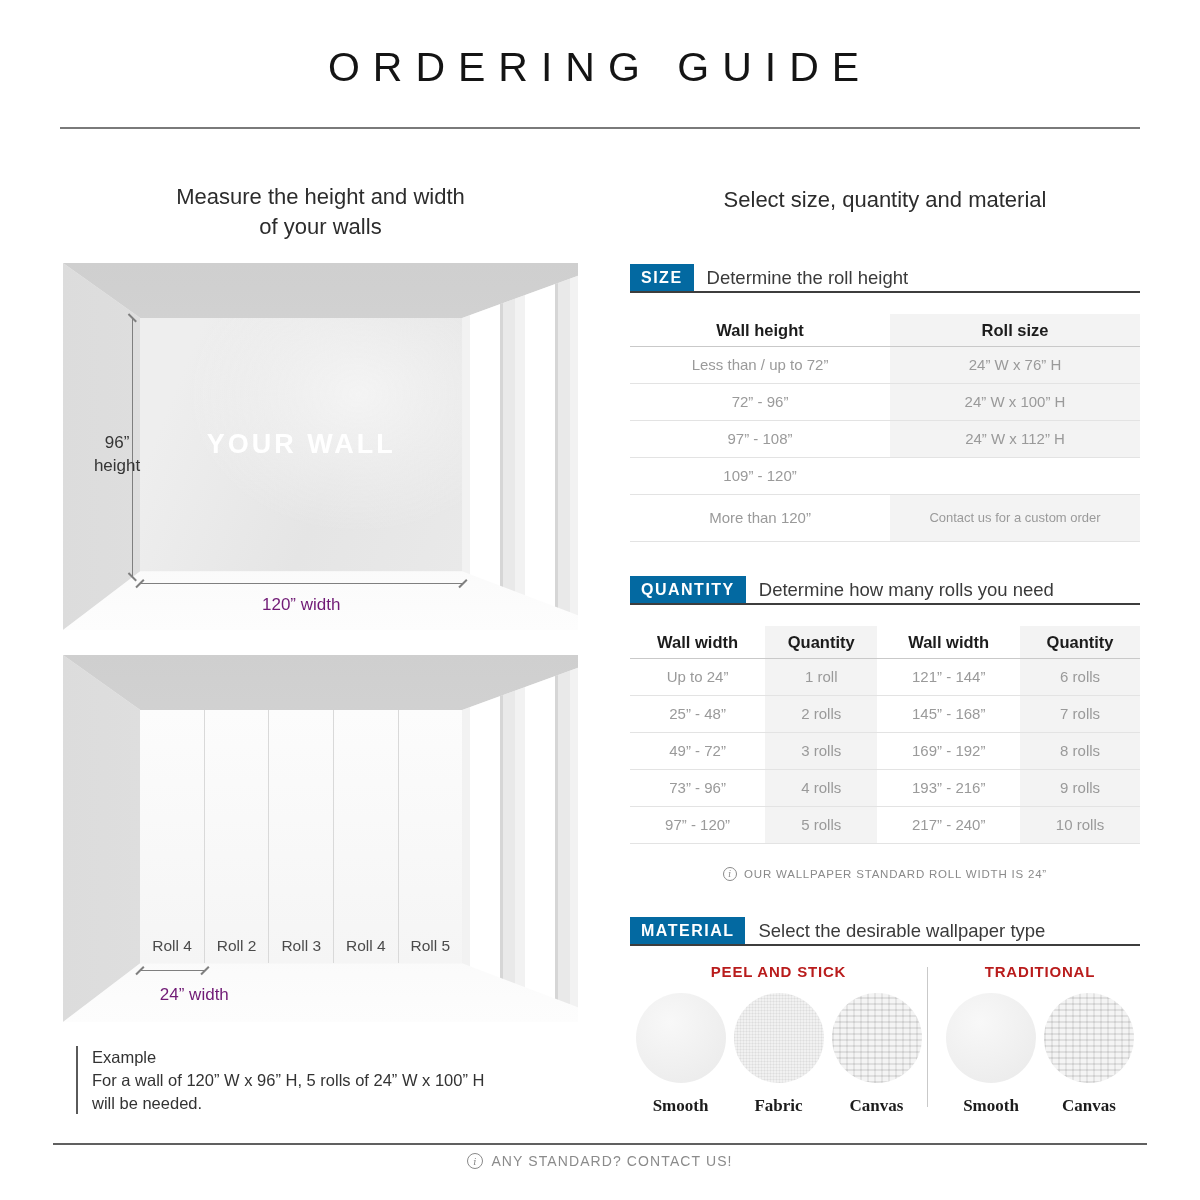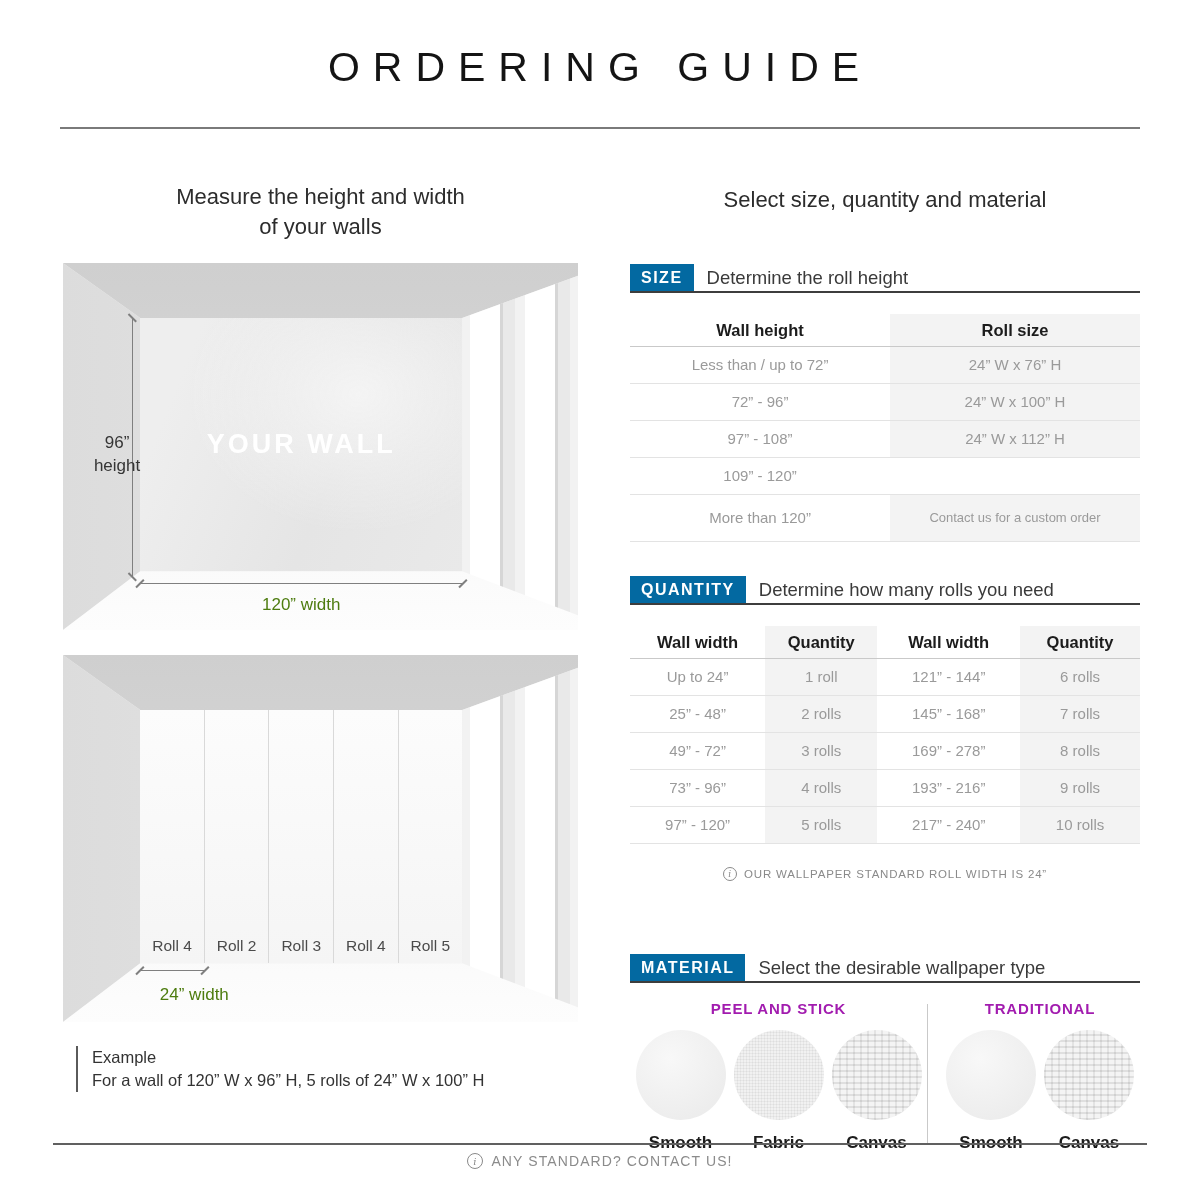--- a/index.html
+++ b/index.html
@@ -55,32 +55,32 @@
     background:#7f7f7f; left:-6px; transform:rotate(45deg); }
   .dim-v::before { top:-1px; } .dim-v::after { bottom:-1px; }
   .dim-h { position:absolute; height:0; border-top:1.5px solid #7f7f7f; }
   .dim-h::before,.dim-h::after { content:""; position:absolute; width:1.5px; height:11px;
     background:#7f7f7f; top:-6px; transform:rotate(45deg); }
   .dim-h::before { left:-1px; } .dim-h::after { right:-1px; }
   #room1 .dim-h { left:15%; width:62.5%; top:87.3%; }
   #room2 .dim-h { left:15%; width:12.5%; top:85.8%; }
   .height-label { position:absolute; left:1%; top:46%; width:19%; text-align:center;
     font-size:17px; color:#353535; line-height:1.35; }
-  .width-label { position:absolute; font-size:17px; color:#4d7c0f; }
+  .width-label { position:absolute; font-size:17px; color:#701a75; }
   #room1 .width-label { left:15%; width:62.5%; top:90.5%; text-align:center; }
   #room2 .width-label { left:14.5%; width:22%; top:90%; text-align:center; }
 
   
   #example { position:absolute; left:76px; top:1046px; width:480px;
     border-left:2px solid #5a5a5a; padding-left:14px;
     font-size:16.5px; color:#333333; line-height:1.38; }
 
   
   .section { position:absolute; left:630px; width:510px; }
-  #sec-size { top:264px; } #sec-qty { top:576px; } #sec-mat { top:954px;text-align:right; }
+  #sec-size { top:264px; } #sec-qty { top:576px; } #sec-mat { top:917px;text-align:right; }
   .sec-head { display:flex; align-items:stretch; border-bottom:2px solid #3d3d3d; }
   .badge { background:#0369a1; color:#ffffff; font-weight:700; font-size:16px;
     letter-spacing:1.5px; padding:5px 11px 4px; }
   .sec-title { align-self:center; margin-left:13px; font-size:18.5px; color:#3a3a3a; }
 
   
   .tbl { margin-top:21px; }
   .t-row { display:flex; border-bottom:1px solid #e3e3e3; }
   .t-row.hdr { border-bottom:1px solid #c9c9c9; }
   .cell { display:flex; align-items:center; justify-content:center; text-align:left;
@@ -96,22 +96,22 @@
     margin-top:23px; font-size:11.5px; letter-spacing:.8px; color:#8a8a8a; }
   .info-icon { display:inline-flex; align-items:center; justify-content:center;
     width:14px; height:14px; min-width:14px; border:1.2px solid #8a8a8a; border-radius:50%;
     font-size:9px; font-family:"DejaVu Serif",serif; font-style:italic; color:#8a8a8a; }
 
   
   .mat-groups { display:flex; margin-top:17px; }
   .mat-group { display:flex; flex-direction:column; align-items:center; }
   .mat-group.g1 { width:297px; } .mat-group.g2 { width:200px; margin-left:12px; }
   .mat-divider { width:1px; background:#c9c9c9; margin-top:4px; height:140px; }
-  .group-label { font-size:15px; font-weight:700; letter-spacing:.8px; color:#a21caf; }
-  .swatch-row { display:flex; gap:8px; margin-top:13px; }
+  .group-label { font-size:15px; font-weight:700; letter-spacing:.8px; color:#b91c1c; }
+  .swatch-row { display:flex; gap:8px; margin-top:13px;font-family:Liberation Serif, serif; }
   .swatch { display:flex; flex-direction:column; align-items:center; }
   .disc { width:90px; height:90px; border-radius:50%; }
   .tex-smooth { background:radial-gradient(circle at 38% 32%, #f8f8f8 0%, #efefef 60%, #e9e9e9 100%); }
   .tex-fabric { background-color:#f1f1f1;
     background-image:repeating-linear-gradient(0deg, rgba(0,0,0,.045) 0 1px, transparent 1px 3px),
       repeating-linear-gradient(90deg, rgba(0,0,0,.045) 0 1px, transparent 1px 3px); }
   .tex-canvas { background-color:#f4f4f4;
     background-image:repeating-linear-gradient(0deg, rgba(0,0,0,.085) 0 2px, transparent 2px 6px),
       repeating-linear-gradient(90deg, rgba(0,0,0,.07) 0 2px, transparent 2px 7px); }
   .swatch-label { margin-top:13px; font-size:17px; font-weight:700; color:#1c1c1c; }
@@ -172,20 +172,21 @@
       </div>
   </div>
   <div class="floor"></div>
   <div class="dim-h"></div>
   <div class="width-label">24” width</div>
 </div>
 
 <div id="example">
   <div>Example</div>
   <div>For a wall of 120” W x 96” H, 5 rolls of 24” W x 100” H</div>
+  <div>will be needed.</div>
 </div>
 
 <div id="heading-right" class="col-heading">Select size, quantity and material</div>
 
 <div id="sec-size" class="section">
   <div class="sec-head">
     <span class="badge">SIZE</span>
     <span class="sec-title">Determine the roll height</span>
   </div>
   <div class="tbl">
@@ -235,21 +236,21 @@
     </div>
     <div class="t-row">
       <div class="cell q-c1">25” - 48”</div>
       <div class="cell q-c2 shade">2 rolls</div>
       <div class="cell q-c3">145” - 168”</div>
       <div class="cell q-c4 shade">7 rolls</div>
     </div>
     <div class="t-row">
       <div class="cell q-c1">49” - 72”</div>
       <div class="cell q-c2 shade">3 rolls</div>
-      <div class="cell q-c3">169” - 278”</div>
+      <div class="cell q-c3">169” - 192”</div>
       <div class="cell q-c4 shade">8 rolls</div>
     </div>
     <div class="t-row">
       <div class="cell q-c1">73” - 96”</div>
       <div class="cell q-c2 shade">4 rolls</div>
       <div class="cell q-c3">193” - 216”</div>
       <div class="cell q-c4 shade">9 rolls</div>
     </div>
     <div class="t-row">
       <div class="cell q-c1">97” - 120”</div>

